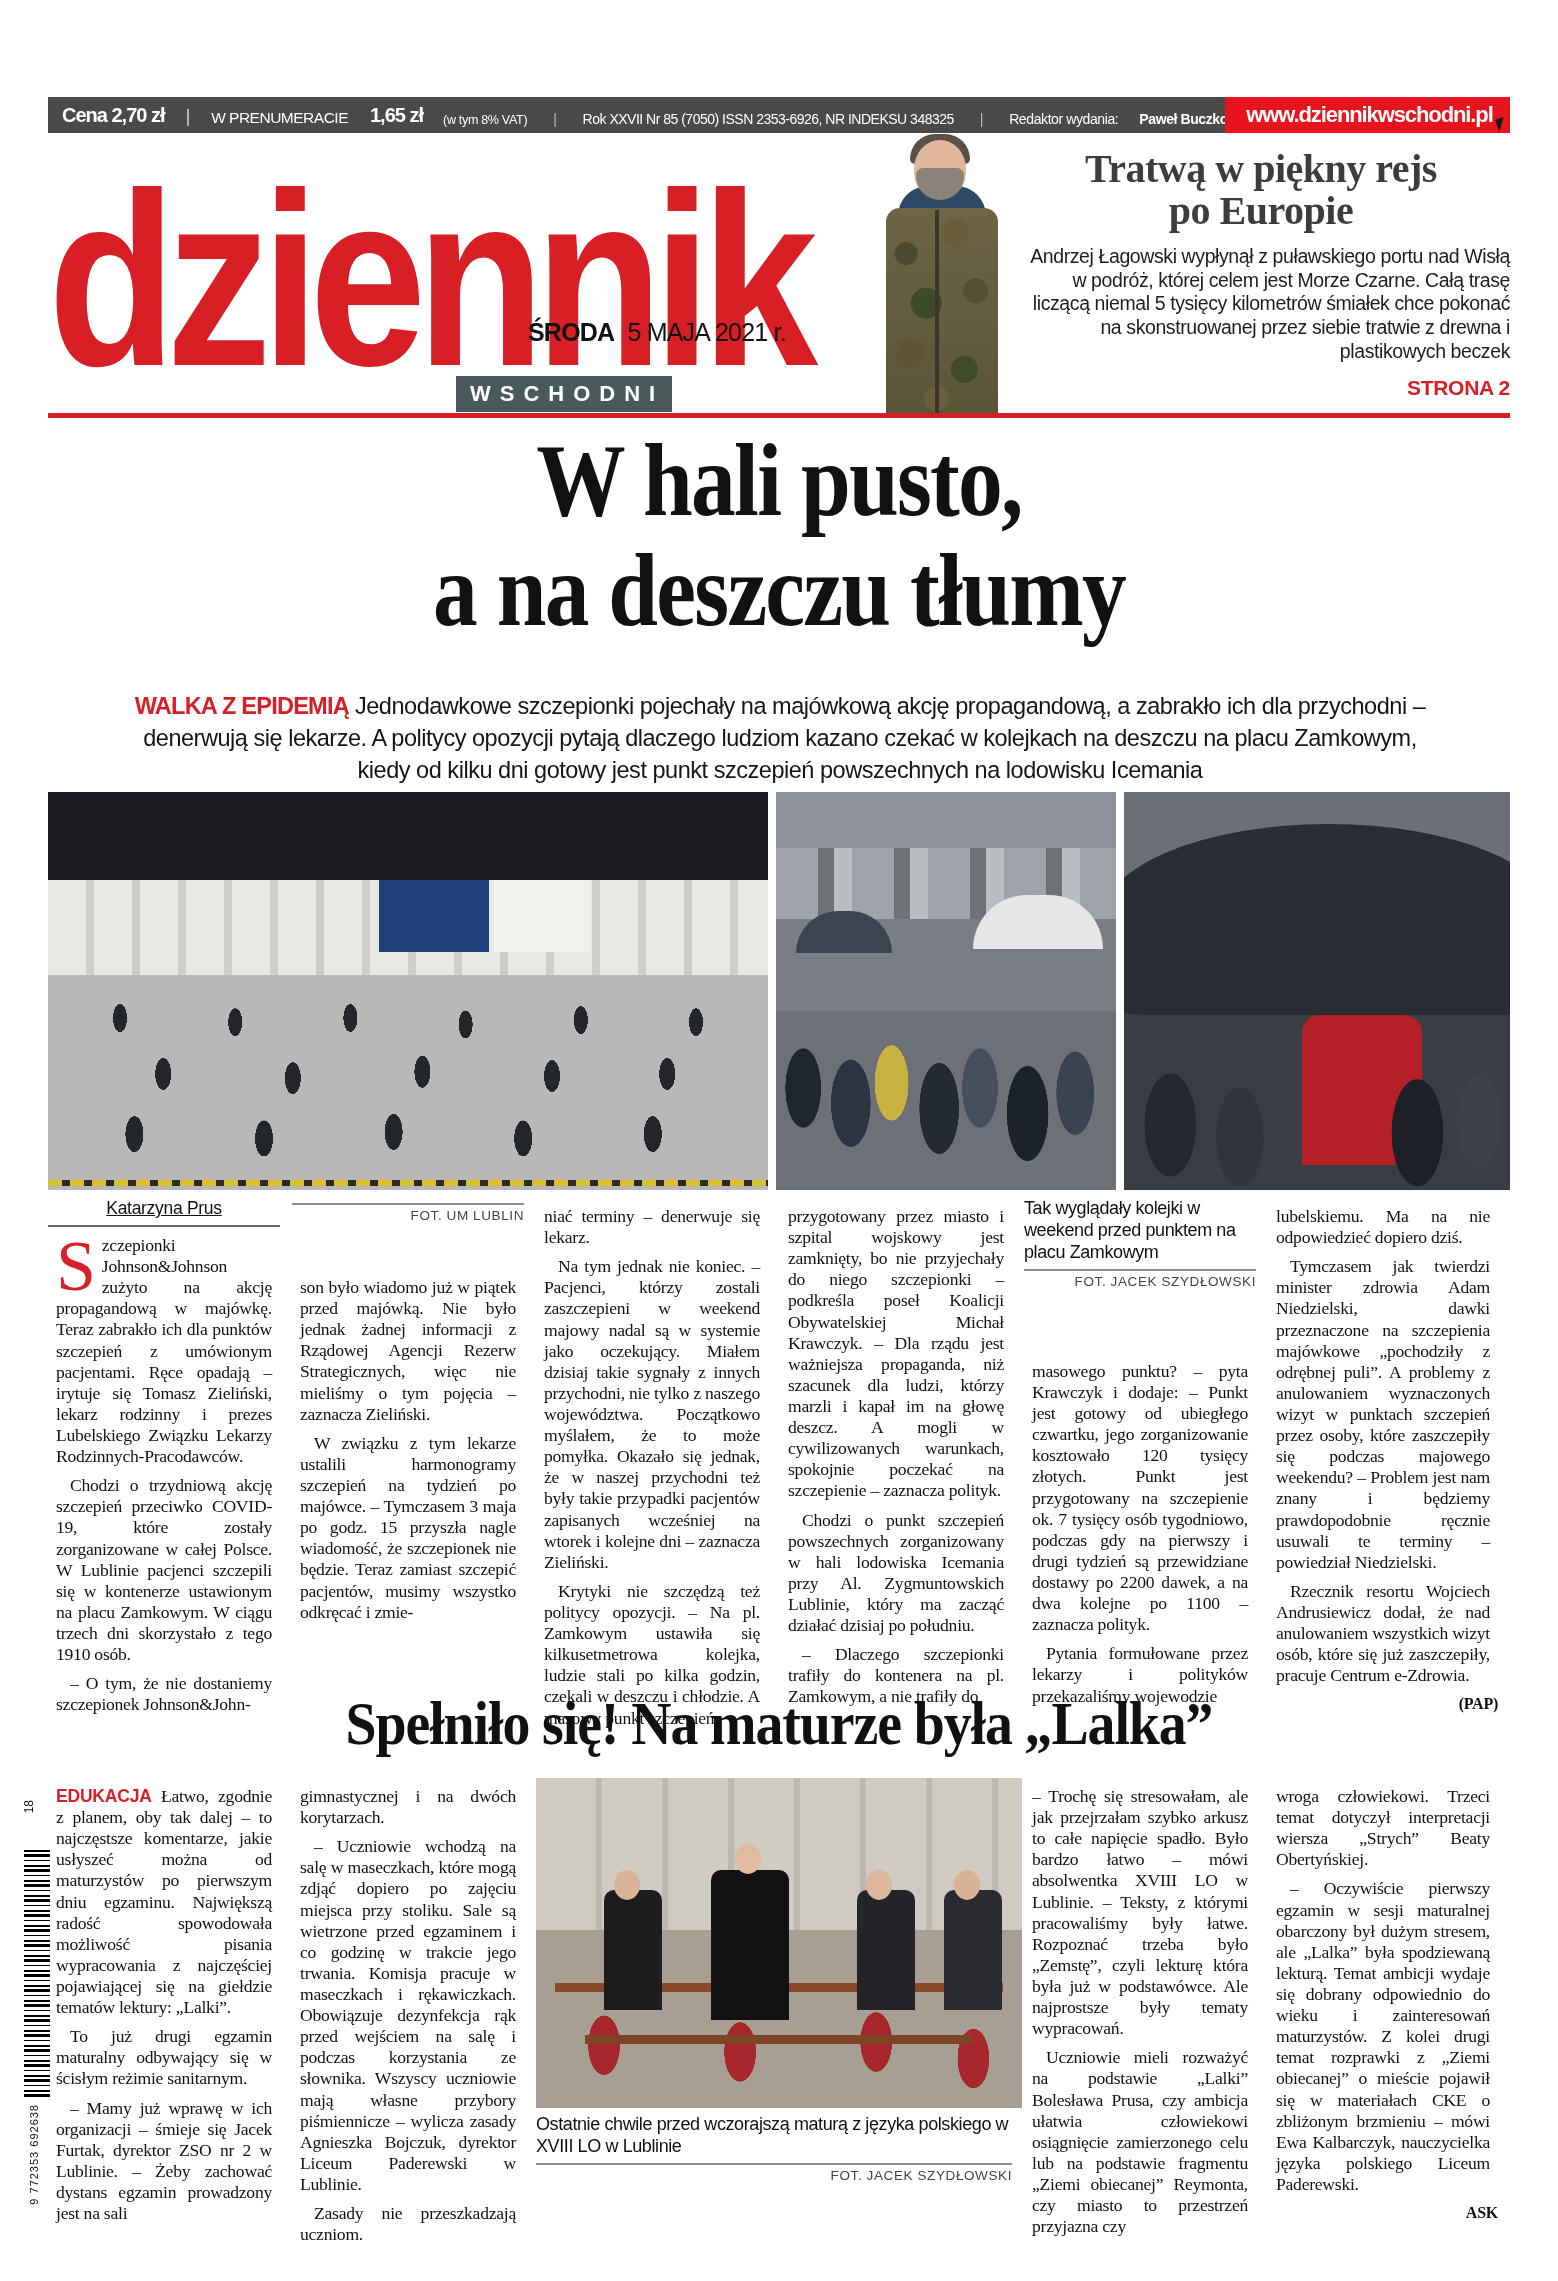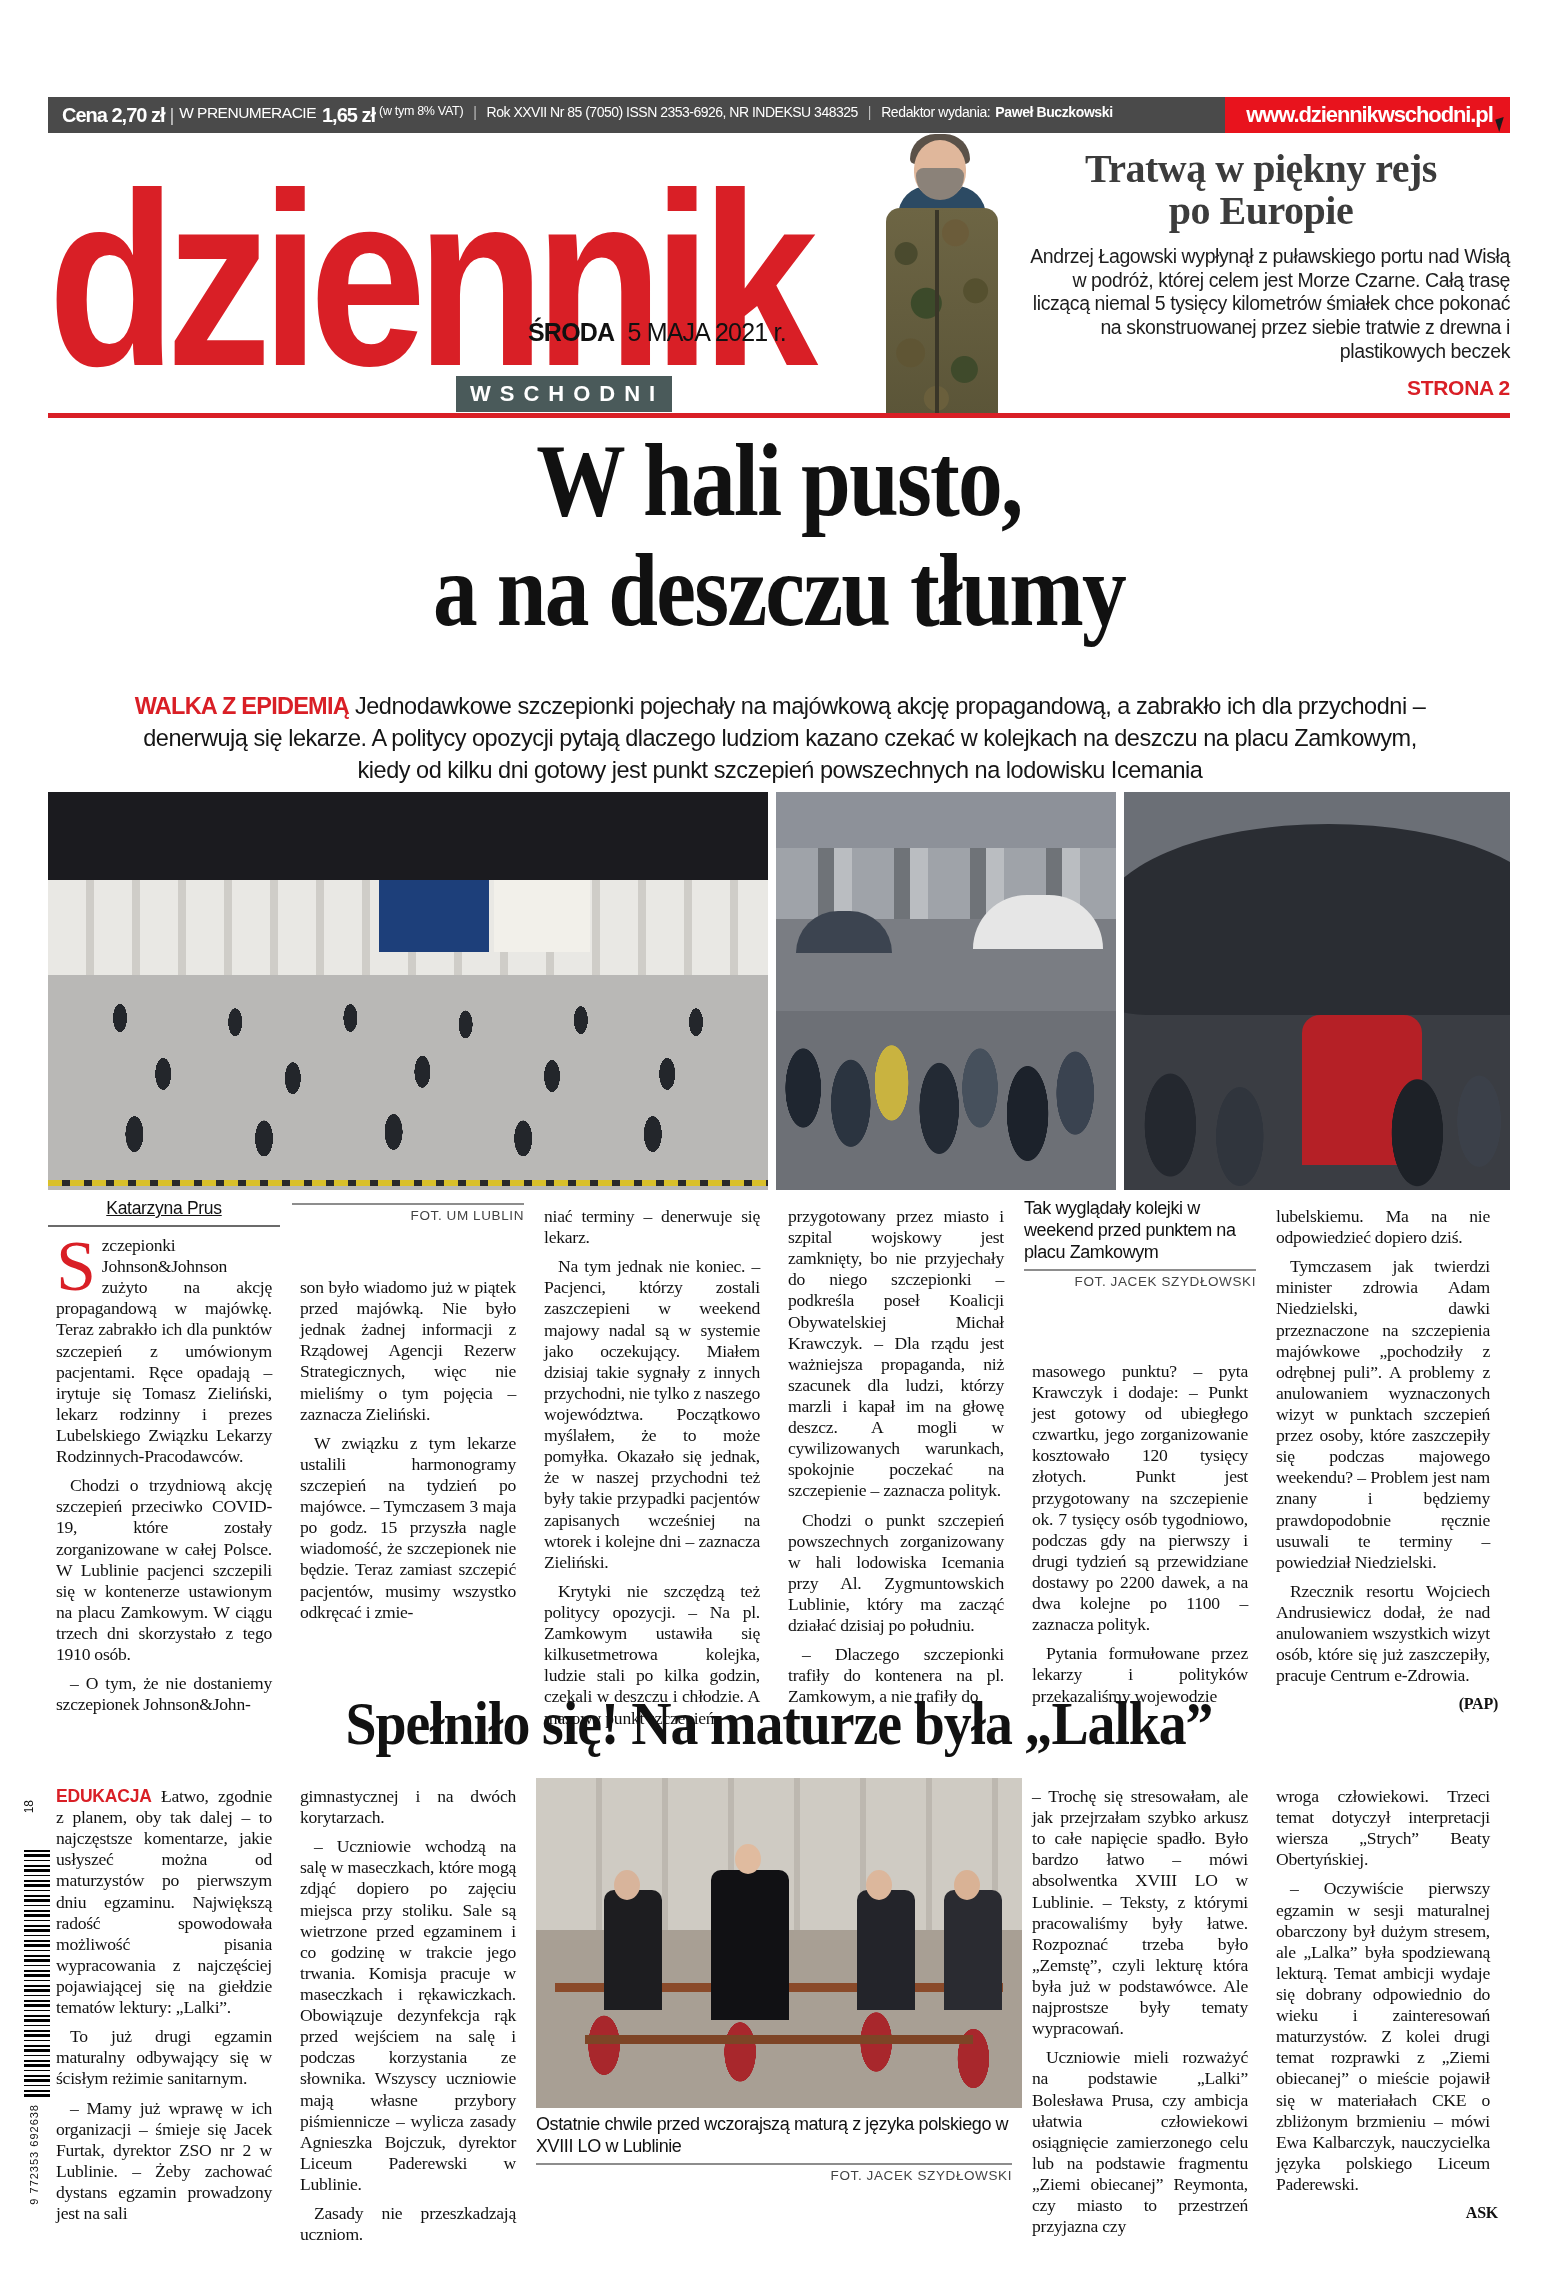--- a/index.html
+++ b/index.html
@@ -8,21 +8,21 @@
     width:1558px; height:2281px; position:relative; overflow:hidden;
     font-family:"Liberation Sans", sans-serif; color:#111;
   }
 
   
   .topbar{
     position:absolute; left:48px; top:97px; width:1462px; height:36px;
     background:#4a4a4a; color:#fff; display:flex; align-items:center;
   }
   .topbar-inner{
-    flex:1; display:flex; align-items:flex-start; gap:0px;
+    flex:1; display:flex; align-items:flex-end; gap:16px;
     padding-left:14px; white-space:nowrap; overflow:hidden;
     font-size:15px; letter-spacing:-0.3px;
   }
   .tb-price{ font-weight:bold; font-size:20px; letter-spacing:-1px; }
   .tb-sep{ padding:0 5px; font-weight:300; font-size:19px; color:#cfcfcf;}
   .tb-sub{ font-size:15.5px; letter-spacing:-0.5px; }
   .tb-subnum{ font-weight:bold; font-size:20px; letter-spacing:-1px;}
   .tb-vat{ font-size:12.5px; letter-spacing:-0.3px; padding-left:4px;}
   .tb-bar{ padding:0 10px; color:#bdbdbd; font-size:14px;}
   .tb-meta{ font-size:14px; letter-spacing:-0.5px;}

